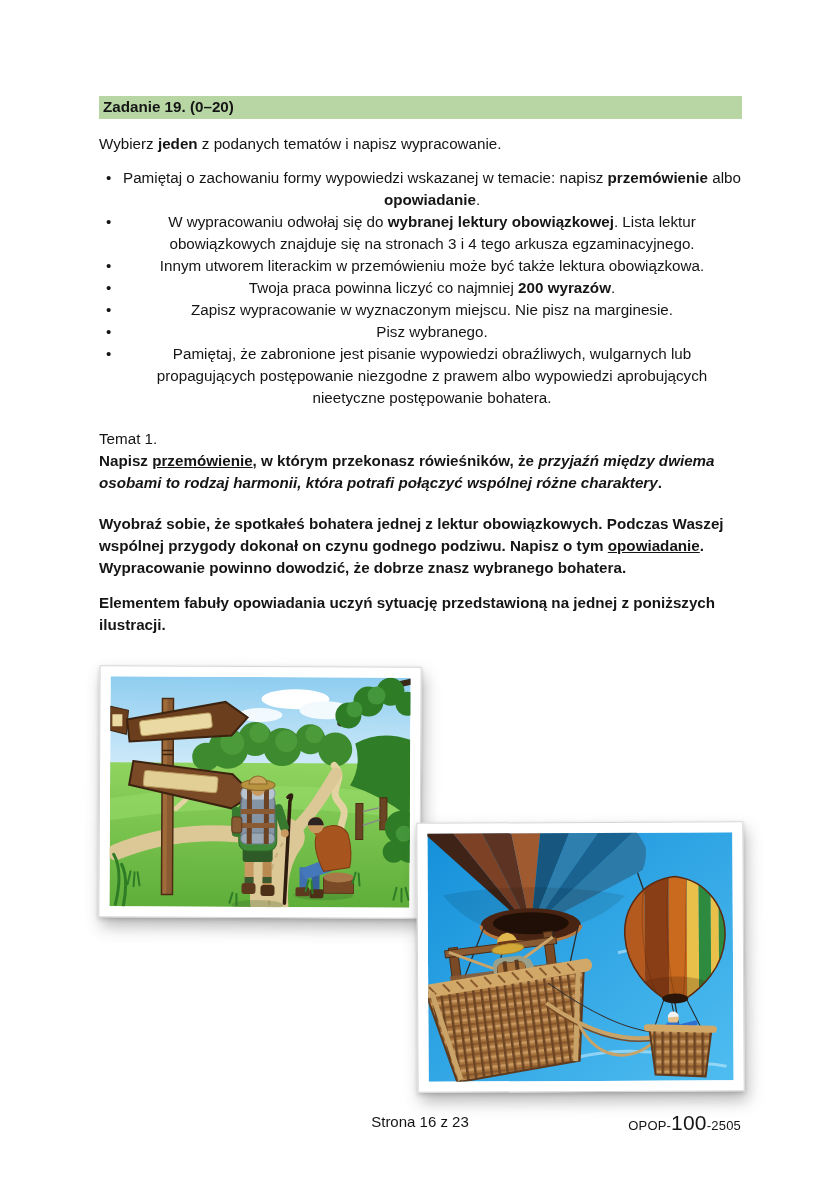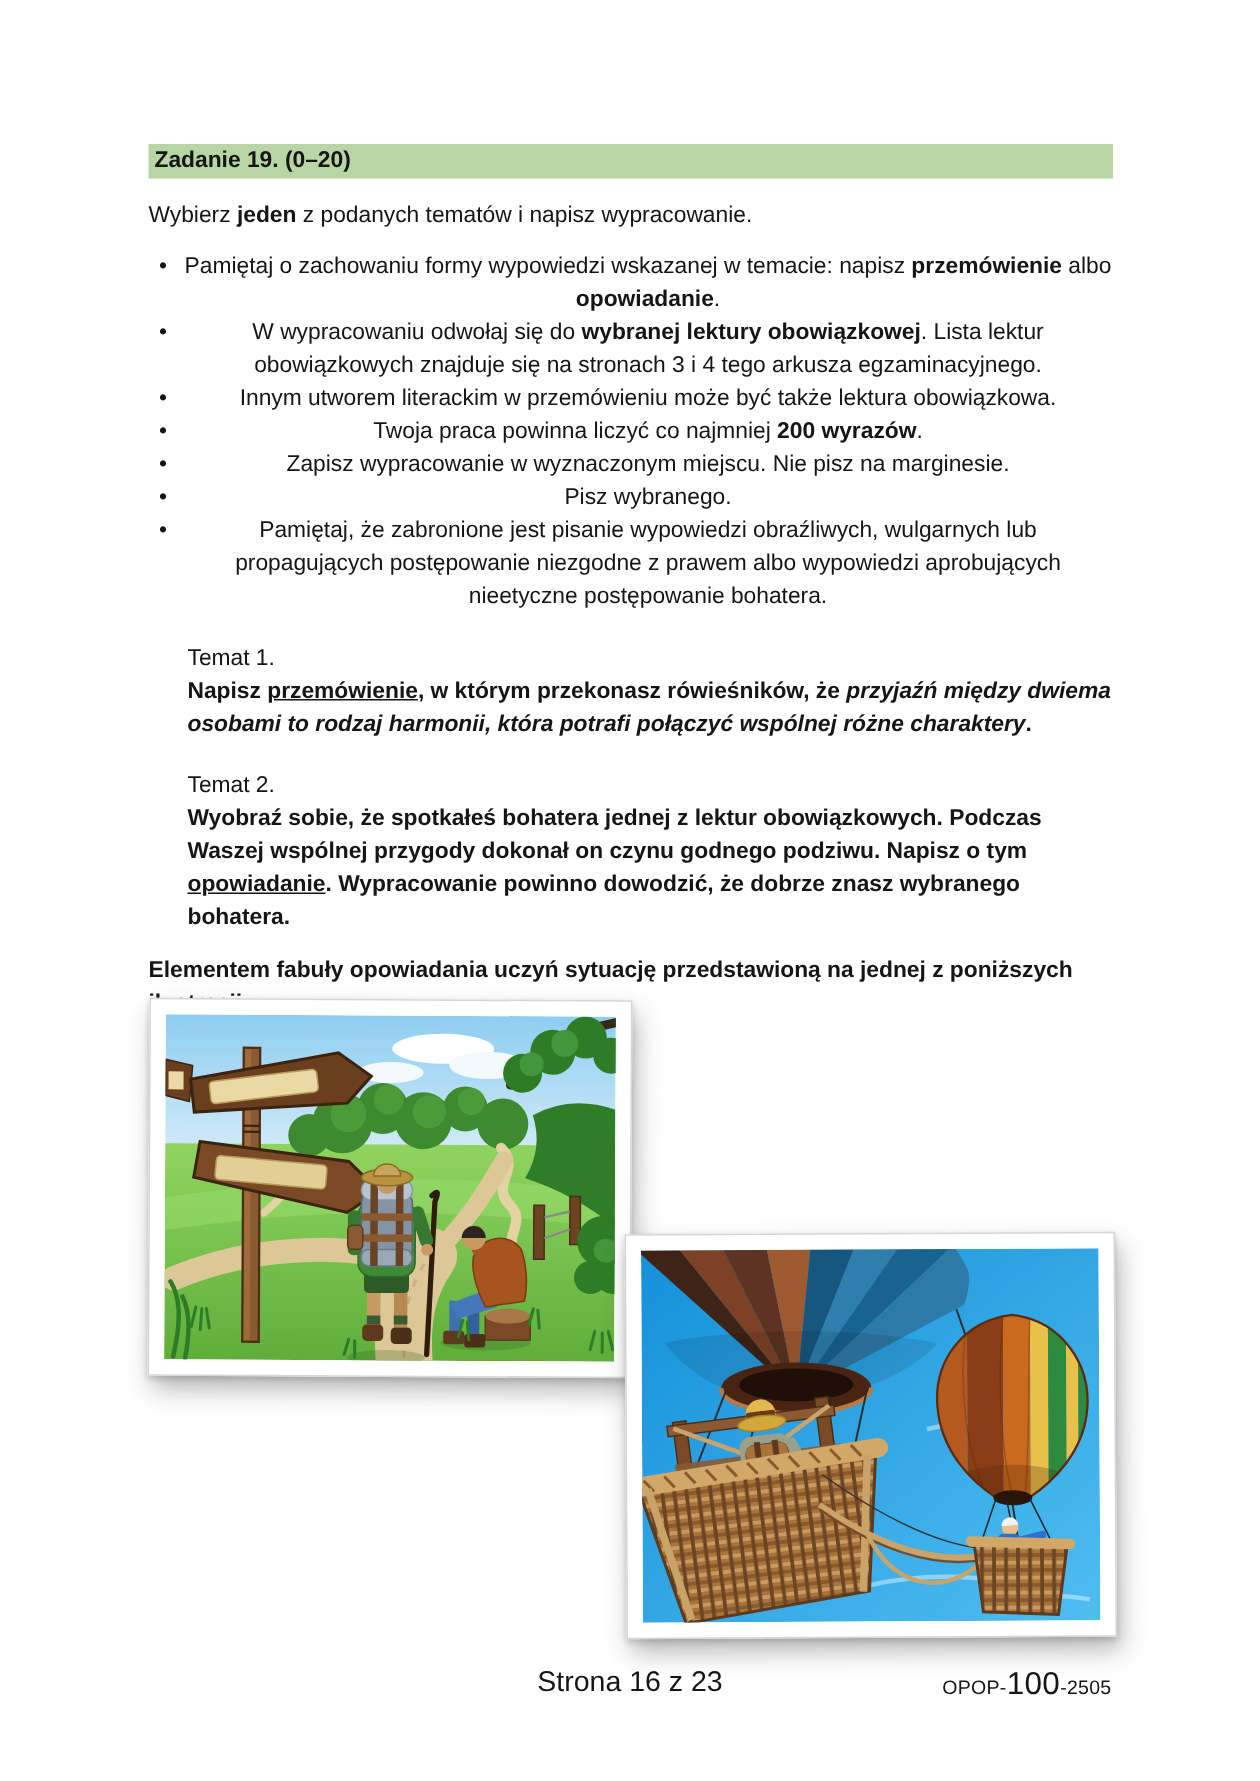--- a/index.html
+++ b/index.html
@@ -8,28 +8,28 @@
   .content{position:absolute;left:99px;top:96px;width:643px;}
   .task-header{background:#b7d6a4;font-weight:bold;padding:0 0 1px 4px;}
   .intro{margin-top:14px;}
   .bullets{margin-top:12px;}
   .bullet{display:flex;}
   .bullet .dot{width:23px;padding-left:7px;box-sizing:border-box;}
   .bullet .btext{flex:1;text-align:center;}
   .b{font-weight:bold;}
   .i{font-style:italic;}
   .u{text-decoration:underline;}
-  .temat{margin-top:19px;margin-left:26px;}
+  .temat{margin-top:19px;}
   .note{margin-top:13px;font-weight:bold;}
   .figure{position:absolute;background:#fff;border:1px solid #d6d6d6;padding:10px;
           box-shadow:3px 9px 16px rgba(70,70,70,.38),0 2px 4px rgba(0,0,0,.18);}
   .fig1{left:99px;top:666px;transform:rotate(.3deg);}
   .fig2{left:417px;top:822px;transform:rotate(-.3deg);}
   .figure svg{display:block;}
-  .footer-page{position:absolute;left:0;top:1111px;width:840px;text-align:center;font-size:19px;}
+  .footer-page{position:absolute;left:0;top:1111px;width:840px;text-align:center;font-size:15px;}
   .footer-code{position:absolute;right:99px;top:1112px;font-size:13px;letter-spacing:.2px;}
   .footer-code .mid{font-size:21px;}
 </style>
 </head>
 <body>
 
 <div class="page">
 
   <div class="content">
 
@@ -71,21 +71,20 @@
         <span class="btext">Pamiętaj, że zabronione jest pisanie wypowiedzi obraźliwych, wulgarnych lub propagujących postępowanie niezgodne z prawem albo wypowiedzi aprobujących nieetyczne postępowanie bohatera.</span>
       </div>
     </div>
 
     <div class="temat">
       <div>Temat 1.</div>
       <div><span class="b">Napisz </span><span class="b u">przemówienie</span><span class="b">, w którym przekonasz rówieśników, że </span><span class="b i">przyjaźń między dwiema osobami to rodzaj harmonii, która potrafi połączyć wspólnej różne charaktery</span><span class="b">.</span></div>
     </div>
 
     <div class="temat">
-      <div>Temat 2.</div>
       <div><span class="b">Wyobraź sobie, że spotkałeś bohatera jednej z lektur obowiązkowych. Podczas Waszej wspólnej przygody dokonał on czynu godnego podziwu. Napisz o tym </span><span class="b u">opowiadanie</span><span class="b">. Wypracowanie powinno dowodzić, że dobrze znasz wybranego bohatera.</span></div>
     </div>
 
     <div class="note">Elementem fabuły opowiadania uczyń sytuację przedstawioną na jednej z poniższych ilustracji.</div>
   </div>
 
   <div class="figure fig1">
     <svg width="300" height="230" viewBox="0 0 300 230">
       <defs>
         <linearGradient id="sky1" x1="0" y1="0" x2="0" y2="1">

